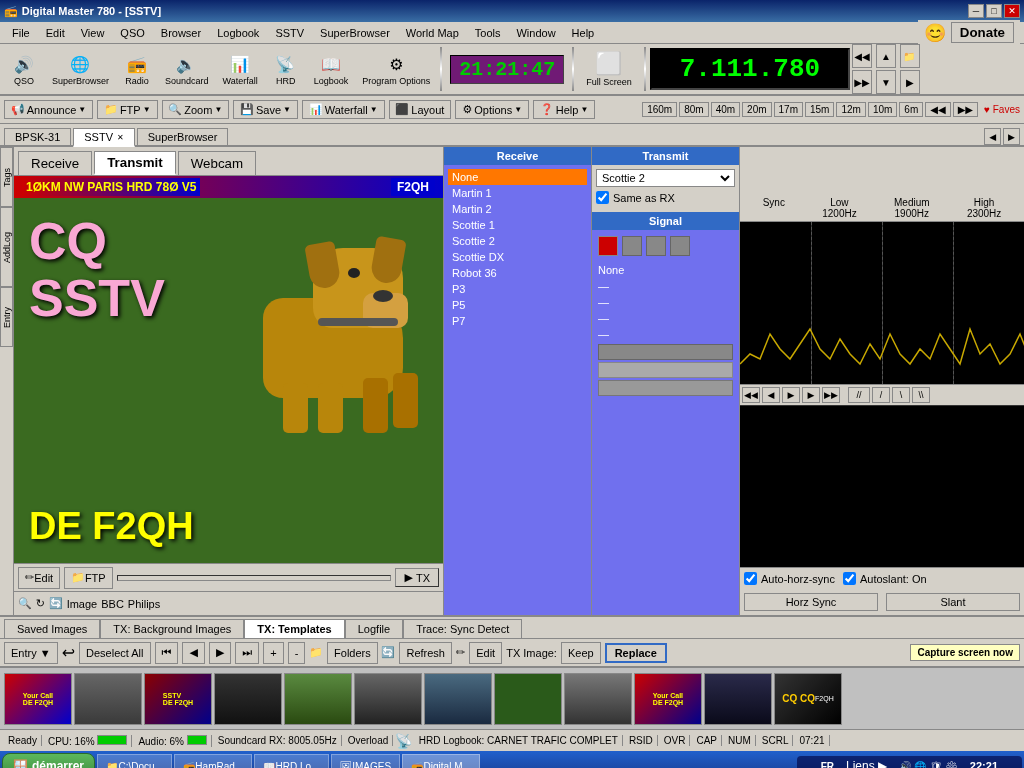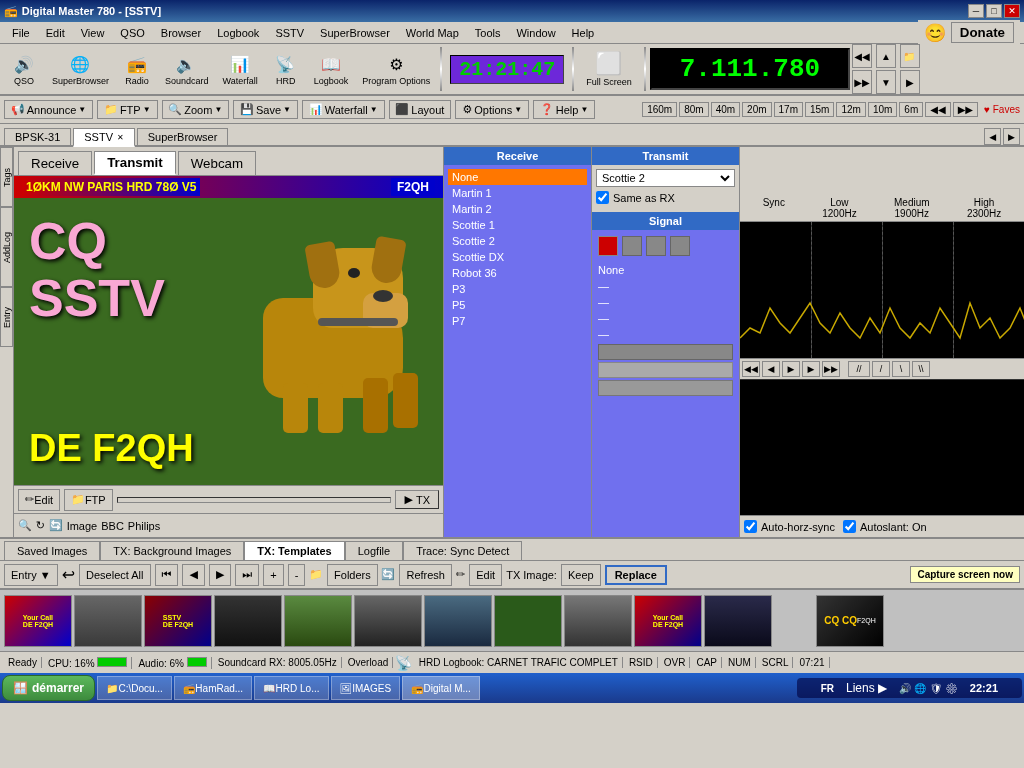--- a/index.html
+++ b/index.html
@@ -24,21 +24,21 @@
     .tb-icon { width: 24px; height: 24px; display: flex; align-items: center; justify-content: center; font-size: 16px; }
     .tb-label { font-size: 9px; text-align: center; }
     .tb-separator { width: 2px; height: 44px; background: linear-gradient(#888, #fff, #888); margin: 0 2px; }
     
     
     #freq-display { background: #000; color: #00ff00; font-size: 26px; font-weight: bold; font-family: 'Courier New', monospace; padding: 4px 12px; min-width: 200px; text-align: center; border: 2px inset #444; }
     #freq-nav { display: flex; gap: 2px; }
     .freq-btn { background: #d4d0c8; border: 1px solid #888; width: 20px; height: 24px; cursor: pointer; display: flex; align-items: center; justify-content: center; font-size: 10px; }
     
     
-    #clock { background: #6d28d9; color: #00cc00; font-size: 20px; font-family: 'Courier New', monospace; padding: 2px 8px; font-weight: bold; border: 1px inset #444; }
+    #clock { background: #701a75; color: #00cc00; font-size: 20px; font-family: 'Courier New', monospace; padding: 2px 8px; font-weight: bold; border: 1px inset #444; }
     
     
     #fullscreen-btn { display: flex; flex-direction: column; align-items: center; padding: 4px 8px; cursor: pointer; }
     
     
     #toolbar2 { background: #d4d0c8; height: 28px; display: flex; align-items: center; padding: 0 4px; border-bottom: 1px solid #888; gap: 4px; }
     .tb2-btn { background: #d4d0c8; border: 1px solid #888; padding: 2px 6px; cursor: pointer; font-size: 11px; display: flex; align-items: center; gap: 2px; }
     .dropdown-arrow { font-size: 8px; }
     
     
@@ -283,21 +283,21 @@
     <span class="tab-close">✕</span>
   </div>
   <div class="tab">
     <span>SuperBrowser</span>
   </div>
   <span style="flex:1;"></span>
   <button style="background:#d4d0c8;border:1px solid #888;padding:1px 4px;cursor:pointer;font-size:9px;">◀</button>
   <button style="background:#d4d0c8;border:1px solid #888;padding:1px 4px;cursor:pointer;font-size:9px;">▶</button>
 </div>
 
-<div style="display:flex;height:390px;position:relative;">
+<div style="display:flex;height:468px;position:relative;">
 
   <div id="side-tags" style="position:relative;left:0;top:0;width:14px;display:flex;flex-direction:column;background:#d4d0c8;border-right:1px solid #888;">
     <div class="side-tag" style="height:60px;font-size:9px;writing-mode:vertical-rl;transform:rotate(180deg);padding:4px 1px;cursor:pointer;">Tags</div>
     <div class="side-tag" style="height:80px;font-size:9px;writing-mode:vertical-rl;transform:rotate(180deg);padding:4px 1px;cursor:pointer;">AddLog</div>
     <div class="side-tag" style="height:60px;font-size:9px;writing-mode:vertical-rl;transform:rotate(180deg);padding:4px 1px;cursor:pointer;">Entry</div>
   </div>
 
   <div id="sstv-panel" style="width:430px;flex-shrink:0;display:flex;flex-direction:column;border-right:1px solid #888;">
 
     <div style="background:#d4d0c8;display:flex;padding:4px 4px 0;gap:2px;border-bottom:1px solid #888;">
@@ -471,20 +471,28 @@
     <div id="spectrum-bottom" style="flex:1;background:#000;border-top:1px solid #333;min-height:80px;"></div>
 
     <div id="sync-controls" style="background:#d4d0c8;padding:4px;display:flex;gap:8px;border-top:1px solid #888;">
       <div style="display:flex;align-items:center;gap:4px;">
         <input type="checkbox" checked="" style="">
         <span>Auto-horz-sync</span>
       </div>
       <div style="display:flex;align-items:center;gap:4px;">
         <input type="checkbox" checked="" style="">
         <span>Autoslant: On</span>
+      </div>
+    </div>
+    <div style="background:#d4d0c8;padding:4px;display:flex;gap:8px;">
+      <div style="flex:1;text-align:center;">
+        <button style="background:#d4d0c8;border:1px solid #888;padding:2px 8px;cursor:pointer;width:100%;font-size:11px;">Horz Sync</button>
+      </div>
+      <div style="flex:1;text-align:center;">
+        <button style="background:#d4d0c8;border:1px solid #888;padding:2px 8px;cursor:pointer;width:100%;font-size:11px;">Slant</button>
       </div>
     </div>
   </div>
 </div>
 
 <div id="bottom-tabs" style="background:#d4d0c8;display:flex;align-items:flex-end;padding:2px 4px 0;border-top:2px solid #888;">
   <div class="bottom-tab">Saved Images</div>
   <div class="bottom-tab">TX: Background Images</div>
   <div class="bottom-tab active">TX: Templates</div>
   <div class="bottom-tab">Logfile</div>
@@ -541,21 +549,21 @@
   </div>
   <div class="thumb" style="background:#555;width:68px;height:52px;overflow:hidden;border:1px solid #888;">
     <div style="width:100%;height:100%;background:linear-gradient(to bottom,#777,#333);"></div>
   </div>
   <div class="thumb" style="background:linear-gradient(135deg,#cc0000,#00008B);width:68px;height:52px;display:flex;align-items:center;justify-content:center;border:1px solid #888;">
     <span style="color:yellow;font-size:7px;font-weight:bold;">Your Call<br>DE F2QH</span>
   </div>
   <div class="thumb" style="background:#1a1a2a;width:68px;height:52px;overflow:hidden;border:1px solid #888;">
     <div style="width:100%;height:100%;background:linear-gradient(to bottom,#2a2a4a,#0a0a1a);"></div>
   </div>
-  <div class="thumb" style="background:linear-gradient(135deg,#333,#000);width:68px;height:52px;display:flex;align-items:center;justify-content:center;border:1px solid #888;margin-left:42px;">
+  <div class="thumb" style="background:linear-gradient(135deg,#333,#000);width:68px;height:52px;display:flex;align-items:center;justify-content:center;border:1px solid #888;">
     <span style="color:#ffcc00;font-size:10px;font-weight:bold;">CQ CQ</span>
     <span style="color:white;font-size:7px;"> F2QH</span>
   </div>
 </div>
 
 <div id="statusbar" style="background:#d4d0c8;height:22px;display:flex;align-items:center;padding:0 4px;gap:2px;border-top:1px solid #888;font-size:10px;">
   <span class="status-item">Ready</span>
   <span class="status-item">
     <span>CPU: 16%</span>
     <span class="status-led" style="background:#00cc00;width:30px;"></span>

